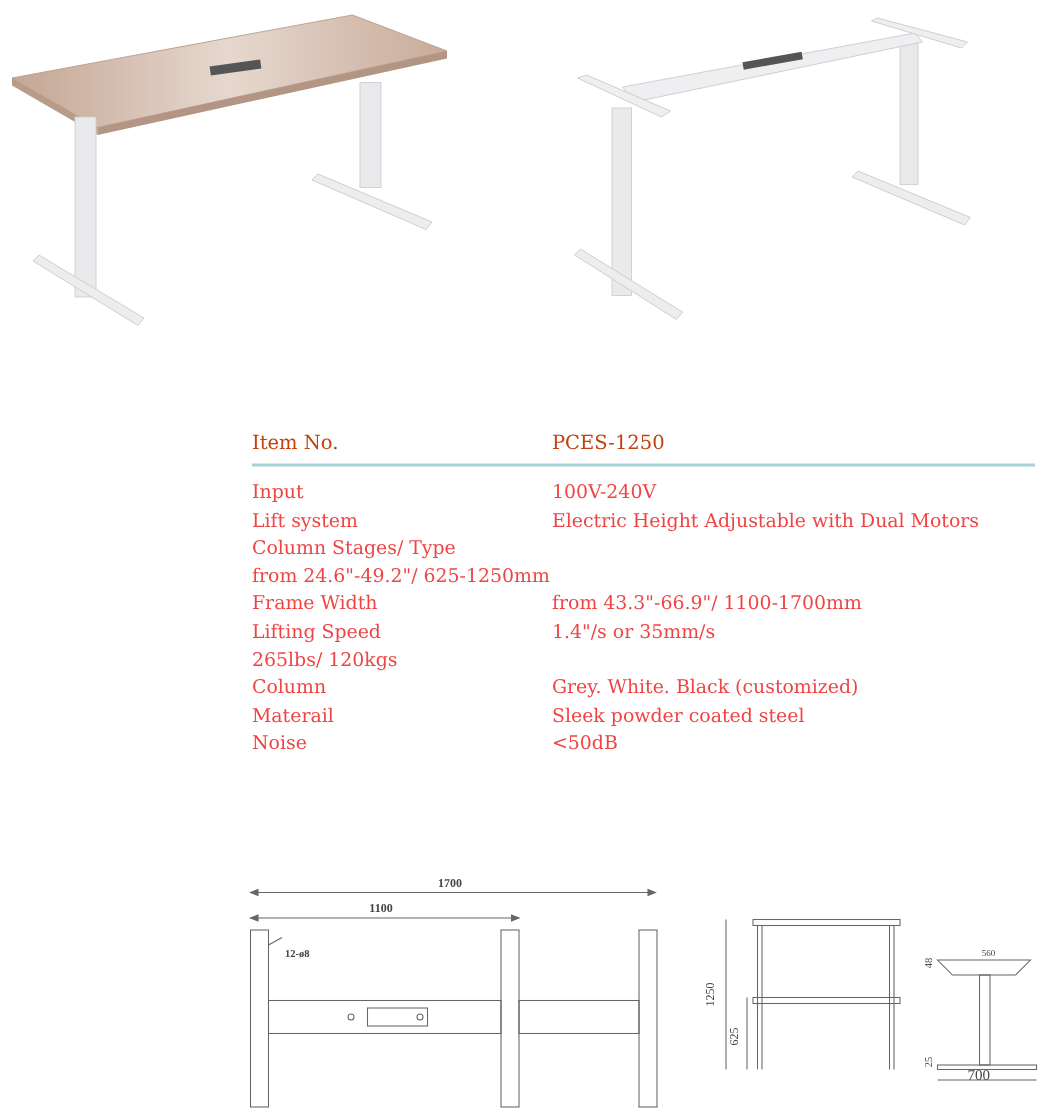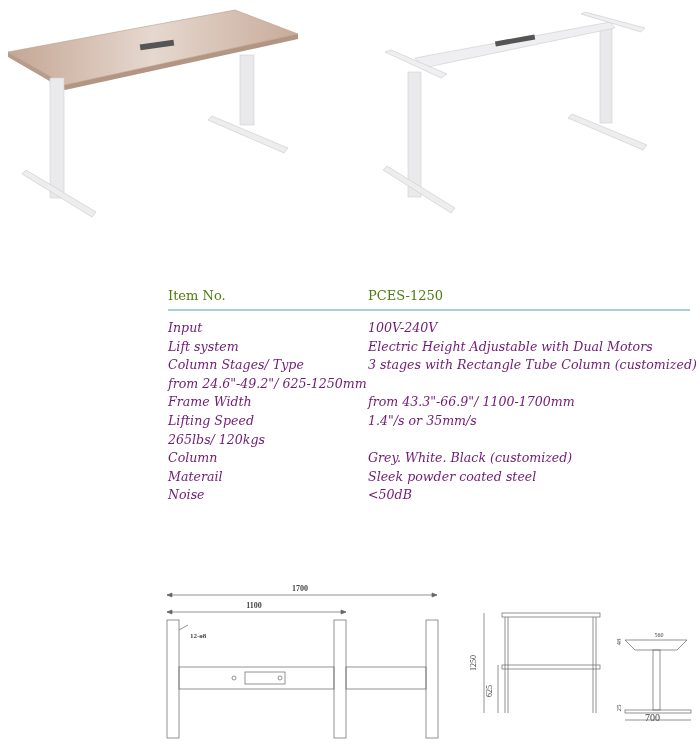--- a/index.html
+++ b/index.html
@@ -1,22 +1,22 @@
 <!DOCTYPE html>
 <html><head>
   <meta charset="utf-8">
   <style>
     html, body { margin: 0; padding: 0; background: #ffffff; }
     body { width: 700px; height: 746px; position: relative; overflow: hidden; font-family: "DejaVu Serif", "Liberation Serif", serif; color: #5a5a5a; }
     .abs { position: absolute; }
     .photo { position: absolute; }
     .spec-table { position: absolute; left: 168px; top: 284px; width: 522px; }
-    .spec-head { display: flex; height: 22px; align-items: center; font-size: 13px; color: #4d7c0f; }
+    .spec-head { display: flex; height: 22px; align-items: center; font-size: 13px; color: #c2410c; }
     .spec-rule { height: 2px; background: #a9cfd9; margin-top: 3px; margin-bottom: 8px; }
-    .spec-row { display: flex; font-size: 12.6px; line-height: 18.6px; color: #701a75; font-style: italic; }
+    .spec-row { display: flex; font-size: 12.6px; line-height: 18.6px; color: #ef4444; }
     .col-k { width: 200px; flex: none; }
     .col-v { flex: 1; white-space: nowrap; }
     svg text { font-family: "Liberation Serif", "DejaVu Serif", serif; }
   </style>
 </head>
 <body>
 
 <div class="photo" style="left:0;top:0;width:310px;height:225px;">
   <svg width="310" height="225" viewBox="0 0 310 225">
     <defs>
@@ -66,21 +66,20 @@
   <div class="spec-row">
       <div class="col-k">Input</div>
       <div class="col-v">100V-240V</div>
     </div>
   <div class="spec-row">
       <div class="col-k">Lift system</div>
       <div class="col-v">Electric Height Adjustable with Dual Motors</div>
     </div>
   <div class="spec-row">
       <div class="col-k">Column Stages/ Type</div>
-      <div class="col-v">3 stages with Rectangle Tube Column (customized)</div>
     </div>
   <div class="spec-row">
       <div class="col-v">from 24.6"-49.2"/ 625-1250mm</div>
     </div>
   <div class="spec-row">
       <div class="col-k">Frame Width</div>
       <div class="col-v">from 43.3"-66.9"/ 1100-1700mm</div>
     </div>
   <div class="spec-row">
       <div class="col-k">Lifting Speed</div>

